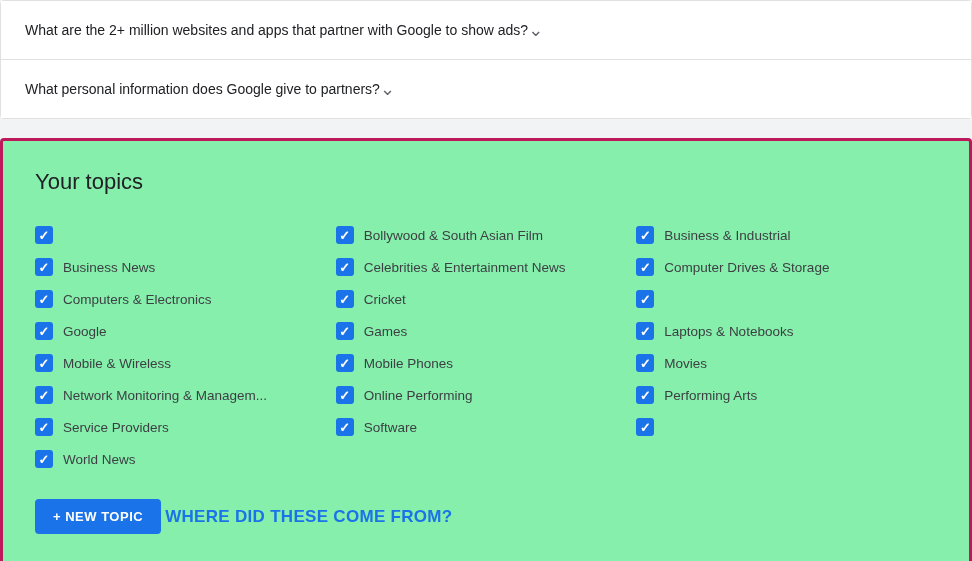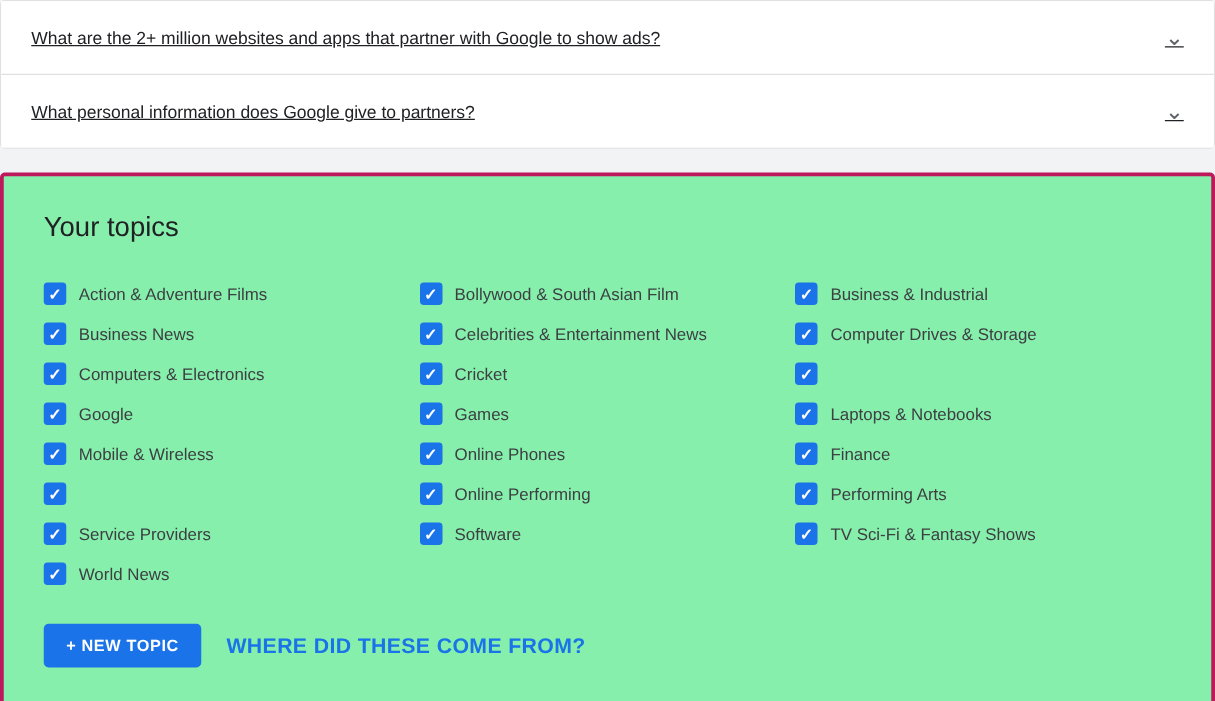--- a/index.html
+++ b/index.html
@@ -20,25 +20,23 @@
       background: #fff;
       border: 1px solid #e0e0e0;
       border-radius: 4px;
       margin-bottom: 2px;
     }
 
     .faq-item {
       border-bottom: 1px solid #e0e0e0;
       padding: 18px 24px;
       display: flex;
-      justify-content: space-between;
       align-items: center;
       cursor: pointer;
       background: #fff;
-      text-decoration: underline;
     }
 
     .faq-item:last-child {
       border-bottom: none;
     }
 
     .faq-question {
       font-size: 14px;
       color: #202124;
     }
@@ -101,21 +99,21 @@
     }
 
     .topic-label {
       font-size: 13.5px;
       color: #3c4043;
     }
 
     .actions-row {
       display: flex;
       align-items: center;
-      gap: 20px;
+      gap: 4px;
       margin-top: 24px;
     }
 
     .new-topic-btn {
       background: #1a73e8;
       color: #fff;
       border: none;
       border-radius: 4px;
       padding: 10px 18px;
       font-size: 13px;
@@ -153,21 +151,20 @@
     <h2 class="topics-title">Your topics</h2>
 
     <div class="topics-grid">
 
       <div class="topic-col">
 
       <div class="topic-item">
             <div class="checkbox">
               <span class="checkbox-check">✓</span>
             </div>
-            <span class="topic-label">Action &amp; Adventure Films</span>
           </div>
           <div class="topic-item">
             <div class="checkbox">
               <span class="checkbox-check">✓</span>
             </div>
             <span class="topic-label">Business News</span>
           </div>
           <div class="topic-item">
             <div class="checkbox">
               <span class="checkbox-check">✓</span>
@@ -183,20 +180,21 @@
           <div class="topic-item">
             <div class="checkbox">
               <span class="checkbox-check">✓</span>
             </div>
             <span class="topic-label">Mobile &amp; Wireless</span>
           </div>
           <div class="topic-item">
             <div class="checkbox">
               <span class="checkbox-check">✓</span>
             </div>
+            <span class="topic-label">Network Monitoring &amp; Managem...</span>
           </div>
           <div class="topic-item">
             <div class="checkbox">
               <span class="checkbox-check">✓</span>
             </div>
             <span class="topic-label">Service Providers</span>
           </div>
           <div class="topic-item">
             <div class="checkbox">
               <span class="checkbox-check">✓</span>
@@ -227,21 +225,21 @@
           <div class="topic-item">
             <div class="checkbox">
               <span class="checkbox-check">✓</span>
             </div>
             <span class="topic-label">Games</span>
           </div>
           <div class="topic-item">
             <div class="checkbox">
               <span class="checkbox-check">✓</span>
             </div>
-            <span class="topic-label">Online Phones</span>
+            <span class="topic-label">Mobile Phones</span>
           </div>
           <div class="topic-item">
             <div class="checkbox">
               <span class="checkbox-check">✓</span>
             </div>
             <span class="topic-label">Online Performing</span>
           </div>
           <div class="topic-item">
             <div class="checkbox">
               <span class="checkbox-check">✓</span>
@@ -271,33 +269,32 @@
           <div class="topic-item">
             <div class="checkbox">
               <span class="checkbox-check">✓</span>
             </div>
             <span class="topic-label">Laptops &amp; Notebooks</span>
           </div>
           <div class="topic-item">
             <div class="checkbox">
               <span class="checkbox-check">✓</span>
             </div>
-            <span class="topic-label">Finance</span>
+            <span class="topic-label">Movies</span>
           </div>
           <div class="topic-item">
             <div class="checkbox">
               <span class="checkbox-check">✓</span>
             </div>
             <span class="topic-label">Performing Arts</span>
           </div>
           <div class="topic-item">
             <div class="checkbox">
               <span class="checkbox-check">✓</span>
             </div>
-            <span class="topic-label">TV Sci-Fi &amp; Fantasy Shows</span>
           </div>
         </div>
 
     </div>
 
     <div class="actions-row">
       <button class="new-topic-btn">+ NEW TOPIC</button>
       <a class="where-link">WHERE DID THESE COME FROM?</a>
     </div>
   </div>

